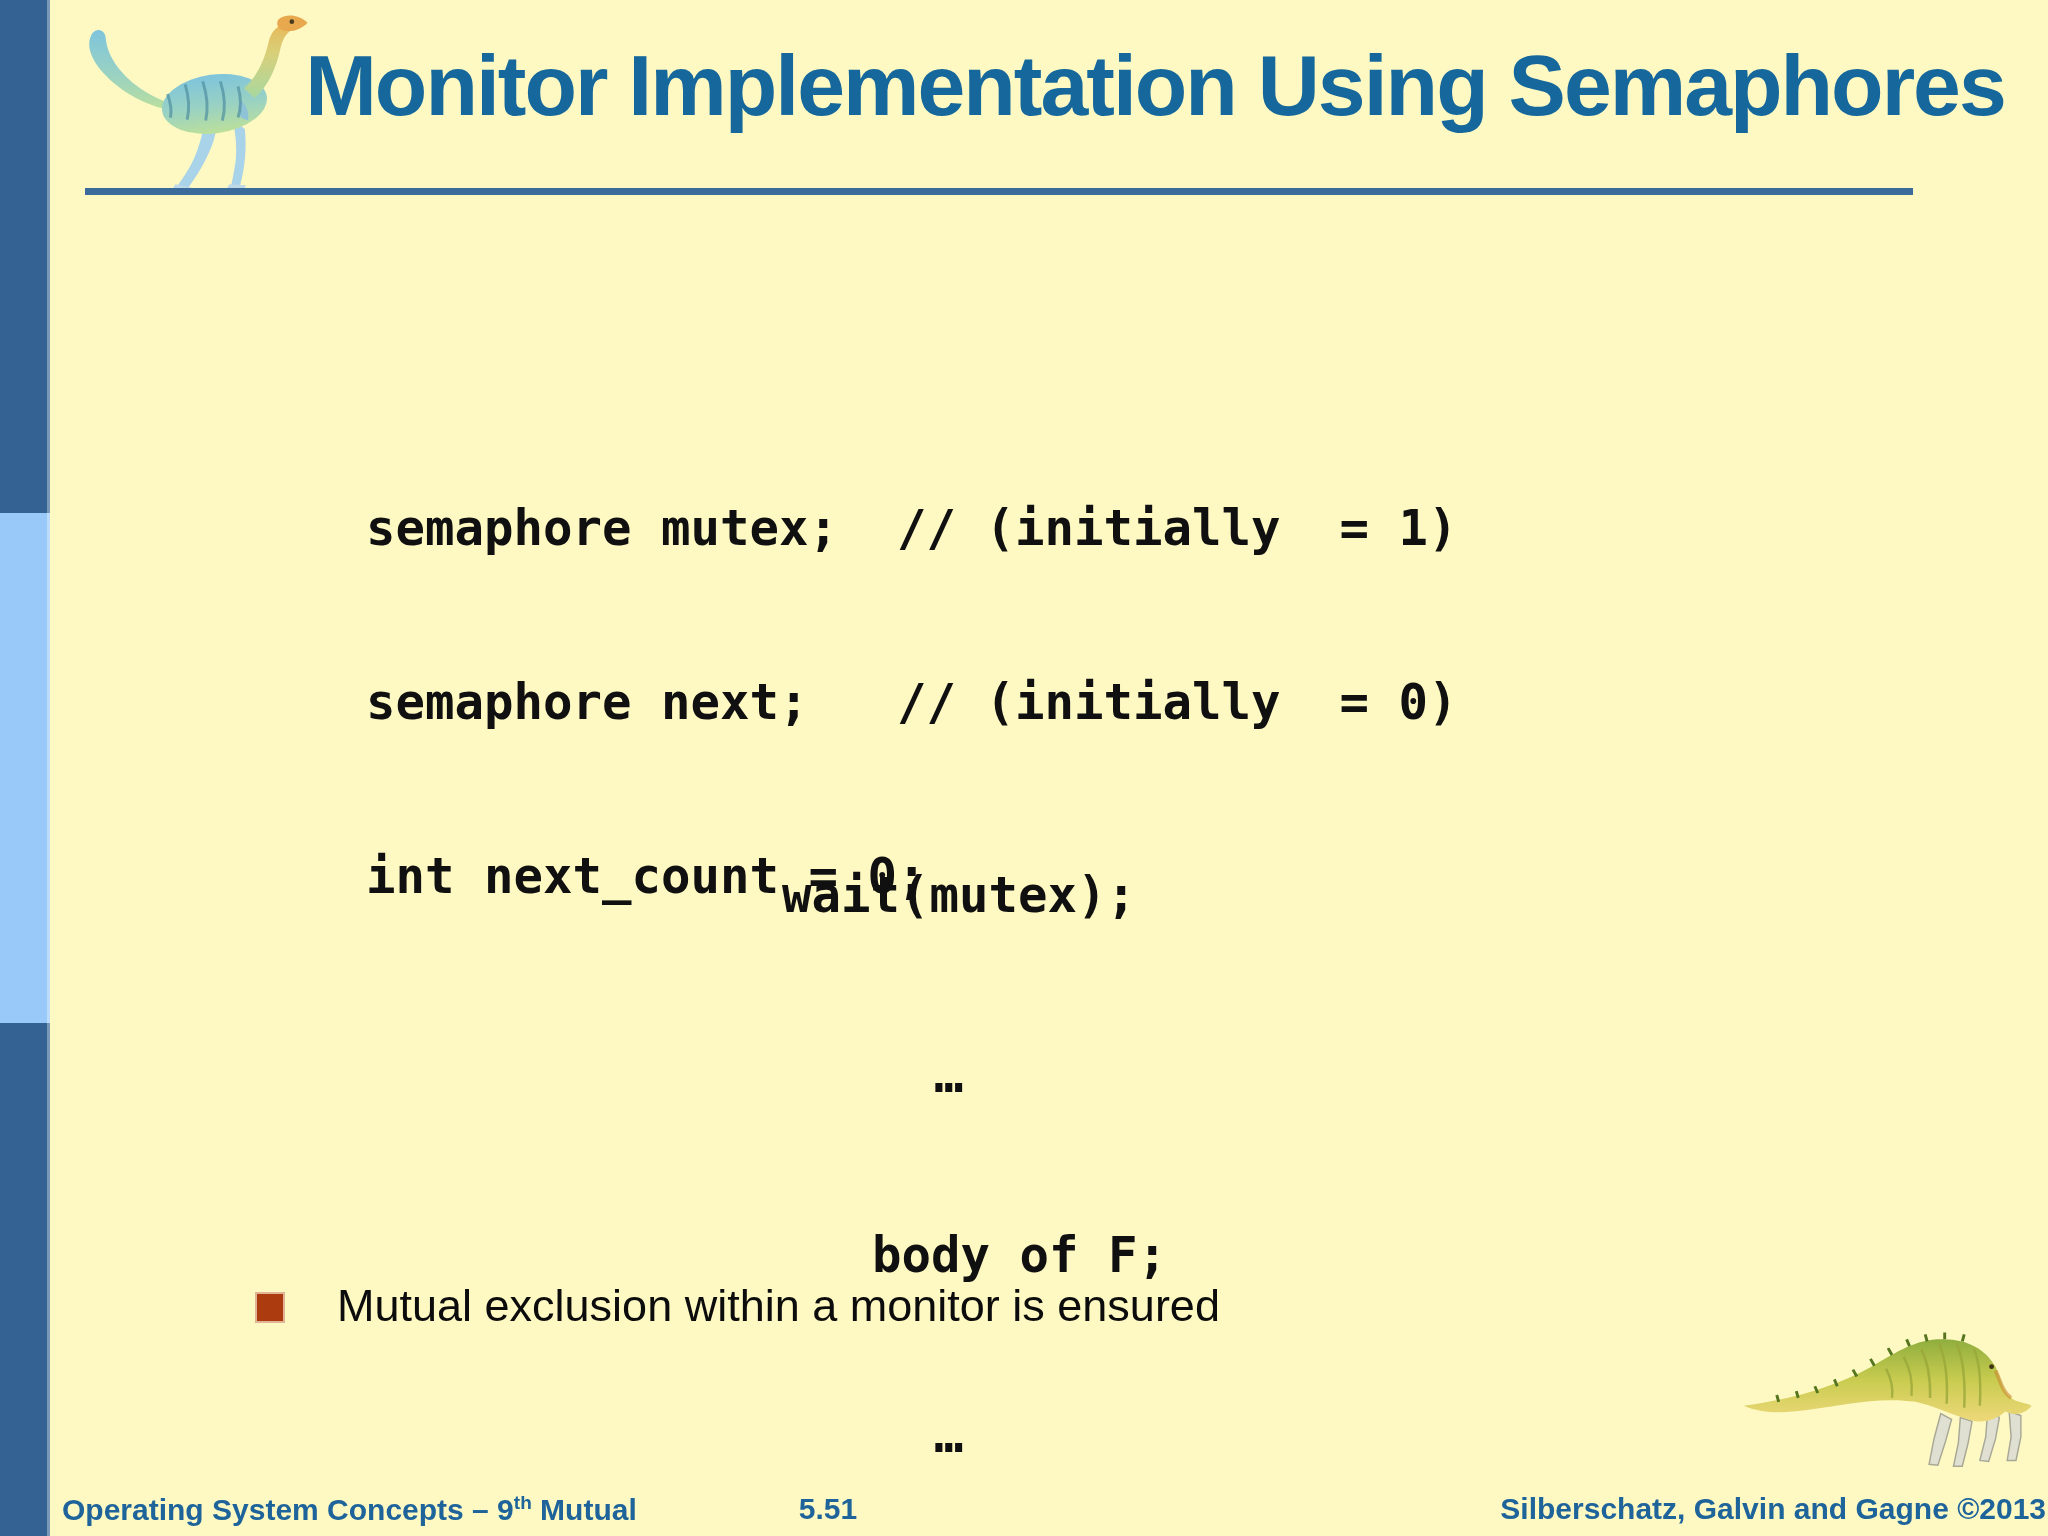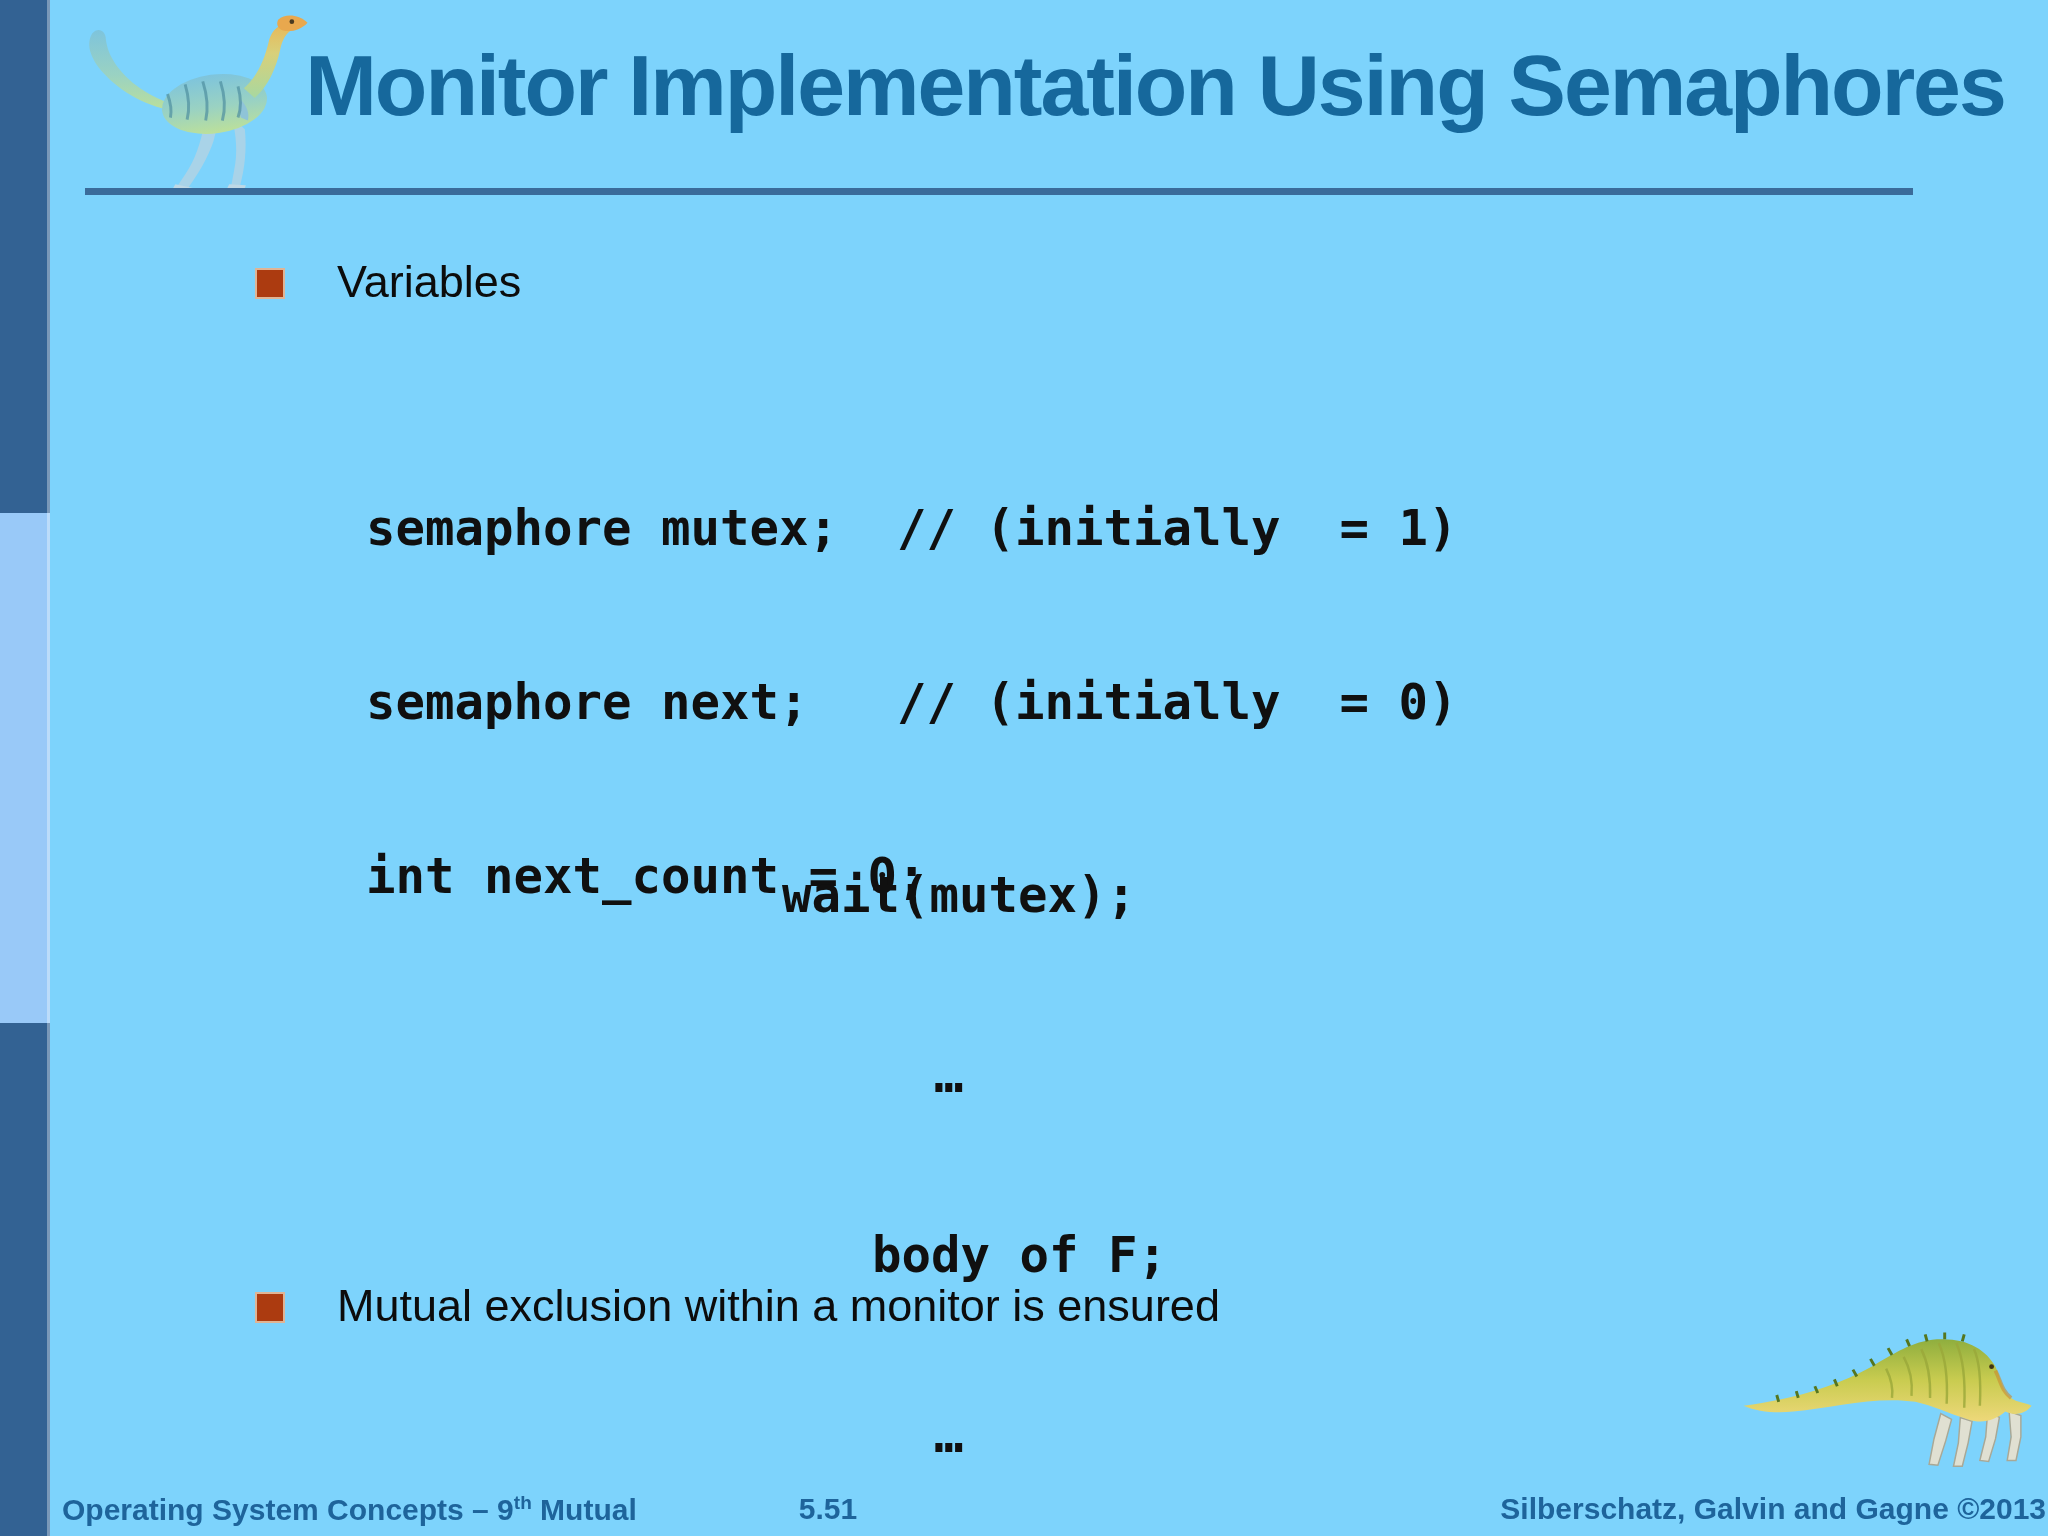--- a/index.html
+++ b/index.html
@@ -3,21 +3,21 @@
 <meta charset="utf-8">
 <style>
   html, body { margin: 0; padding: 0; }
   body {
     width: 2048px; height: 1536px;
     background: #ffffff;
     font-family: "Liberation Sans", sans-serif;
     position: relative;
     overflow: hidden;
   }
-  .slide { position: absolute; inset: 0; background: #7dd3fc; }
+  .slide { position: absolute; inset: 0; background: #fef9c3; }
 
   
   .sidebar { position: absolute; left: 0; top: 0; width: 50px; height: 1536px; }
   .sidebar-seg { position: absolute; left: 0; width: 50px; }
   .seg-top    { top: 0;      height: 513px;  background: #336293; }
   .seg-mid    { top: 513px;  height: 510px;  background: #99C9F8; }
   .seg-bottom { top: 1023px; height: 513px;  background: #336293; }
   .sidebar-edge { position: absolute; left: 47px; top: 0; width: 3px; height: 1536px;
                   background: rgba(255,255,255,0.35); }
 
@@ -115,24 +115,20 @@
     <circle cx="227" cy="16" r="2.4" fill="#4a3a20"></circle>
 
     <path d="M175 96 C 181 102, 184 110, 182 117 L 175 114 C 172 106, 172 100, 175 96 Z" fill="#8FC4D8"></path>
 
     <path d="M118 80 q 6 20 2 36 M136 77 q 7 22 3 40 M154 77 q 7 22 2 40 M172 82 q 5 18 0 32 M100 90 q 5 14 3 24" stroke="#4E8FA0" stroke-width="3" fill="none" opacity="0.7"></path>
   </svg>
 
   <div class="title">Monitor Implementation Using Semaphores</div>
   <div class="title-rule"></div>
 
-  <div class="bullet-row bullet-row-1">
-    <div class="bullet-sq"></div>
-    <div class="bullet-text">Variables</div>
-  </div>
 
   <div class="code code-1">
     <div class="code-line">semaphore mutex;  // (initially  = 1)</div>
     <div class="code-line">semaphore next;   // (initially  = 0)</div>
     <div class="code-line">int next_count = 0;</div>
   </div>
 
 
   <div class="code code-2">
     <div class="code-line">wait(mutex);</div>

